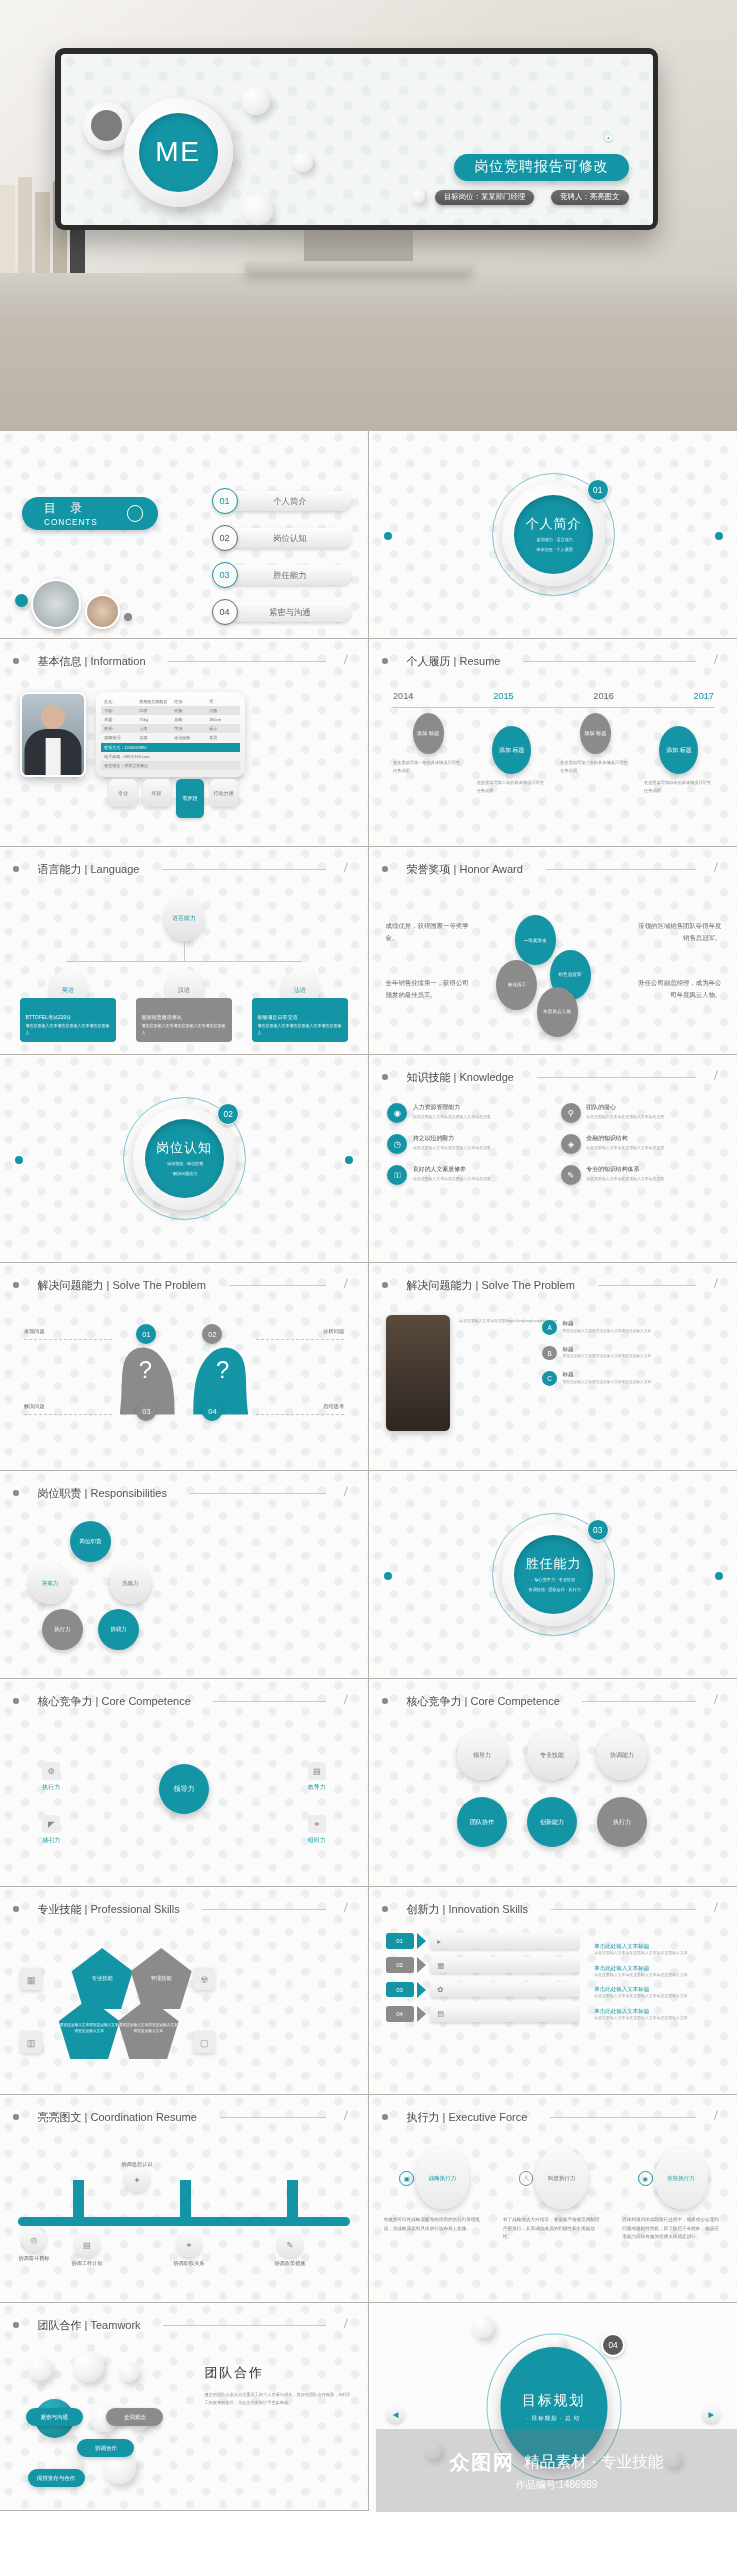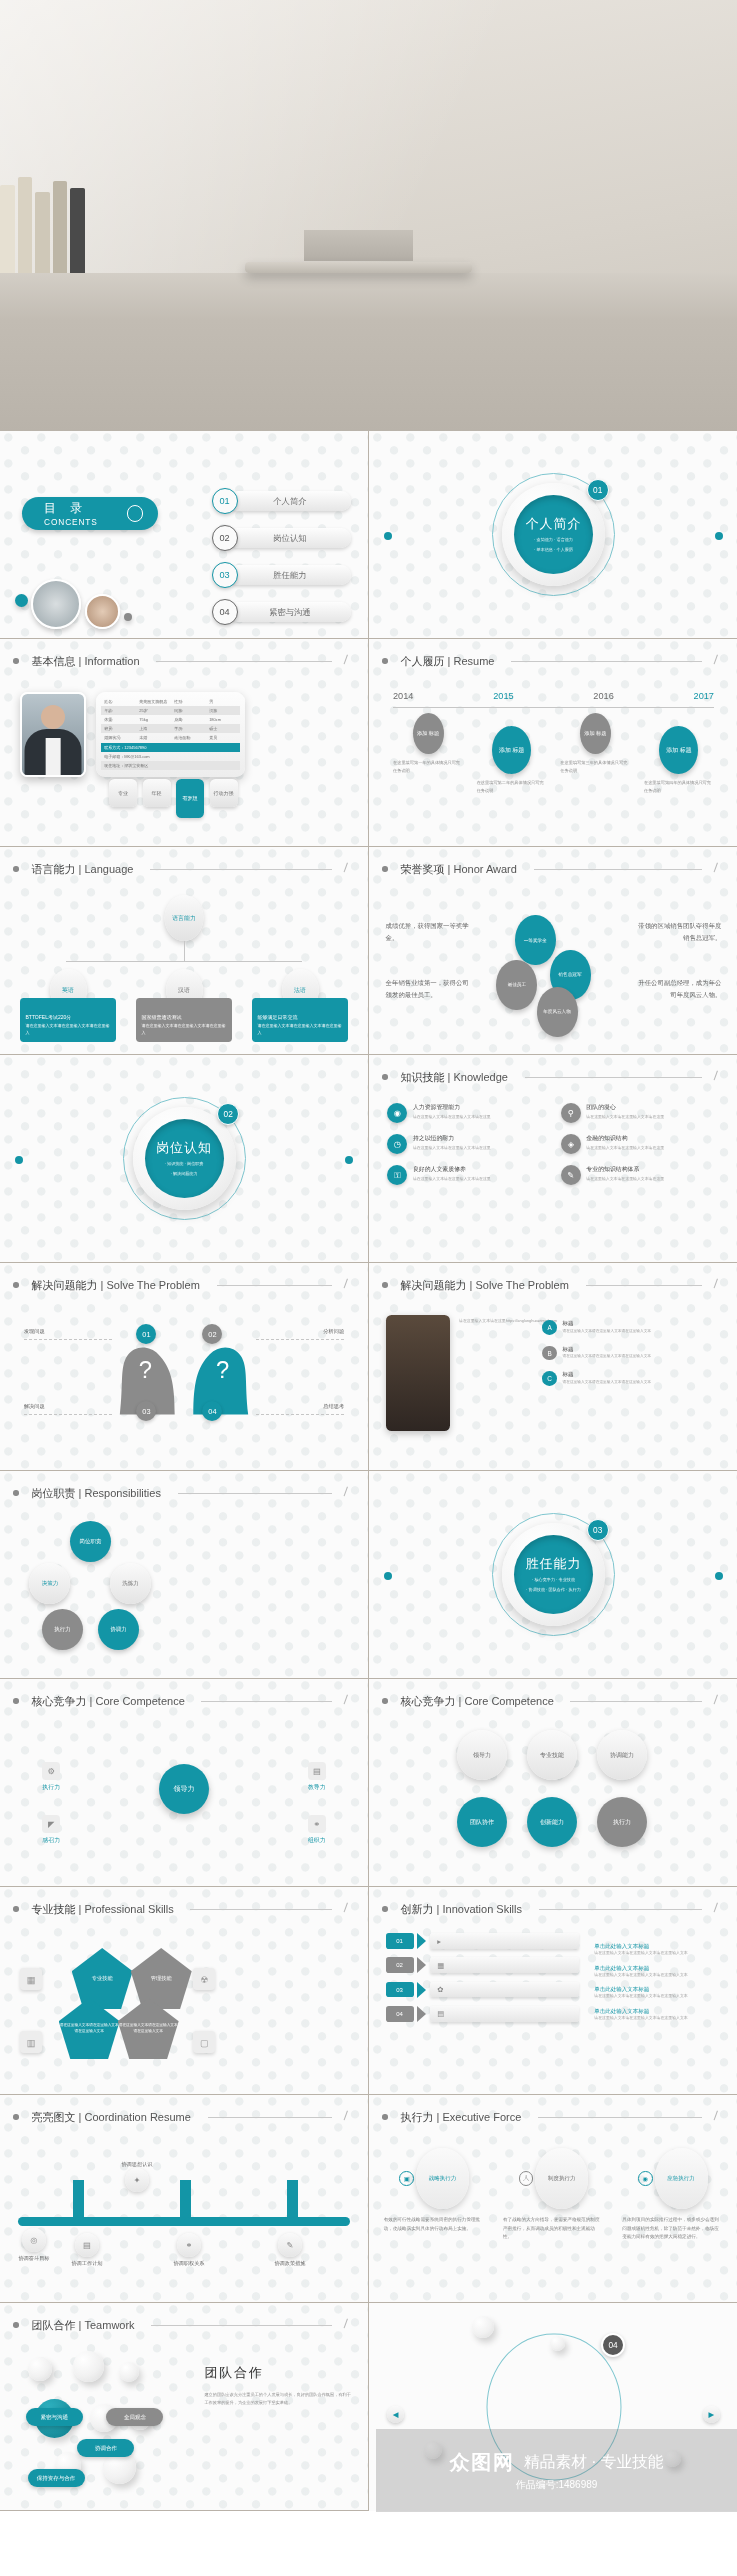--- a/index.html
+++ b/index.html
@@ -94,21 +94,21 @@
     overflow:hidden;
   }
   .slide:nth-child(2n){ border-right:none; }
   .slide::before{
     content:""; position:absolute; inset:0;
     background-image:
       radial-gradient(circle at 8.3px 6.4px, rgba(180,195,197,.22) 0 3.7px, transparent 4.6px),
       radial-gradient(circle at 25px 19.3px, rgba(180,195,197,.22) 0 3.7px, transparent 4.6px);
     background-size:33px 26px; pointer-events:none;
   }
-  .sl-head { position:absolute; left:13px; top:14.7px; right:13px; display:flex; align-items:center; gap:13px;}
+  .sl-head { position:absolute; left:13px; top:14.7px; right:13px; display:flex; align-items:center; gap:19px;}
   .sl-head .dot { width:5.5px;height:5.5px;border-radius:50%;background:#8a8a8a;flex:none; }
   .sl-head .t  { font-size:11px; color:#555; white-space:nowrap; }
   .sl-head .t b { font-weight:normal; color:#444; }
   .sl-head .rule { flex:1; height:0.9px; background:#c9c9c9; margin-left:3.7px;}
   .sl-head .pen { width:10px;height:10px;border-left:1.8px solid #b8b8b8; transform:rotate(20deg); flex:none;}
 
   .ctr { position:absolute; inset:0; display:flex; align-items:center; justify-content:center; flex-direction:column;}
   .teal { color:#1395a6; }
 
   
@@ -335,20 +335,42 @@
     <i style="height:88px;background:#e6e0d2"></i>
     <i style="height:96px;background:#d9d2c2"></i>
     <i style="height:81px;background:#cfc8b8"></i>
     <i style="height:92px;background:#bdb6a6"></i>
     <i style="height:85px;background:#4a4a4a"></i>
   </div>
   <div class="desk"></div>
   <div class="stand"></div>
   <div class="base"></div>
 
+  <div class="monitor">
+    <div class="screen">
+      <div class="bub" style="left:181px;top:33px;width:28px;height:28px;"></div>
+      <div class="bub" style="left:232px;top:98px;width:20px;height:20px;"></div>
+      <div class="bub" style="left:181px;top:140px;width:31px;height:31px;"></div>
+      <div class="bub" style="left:350px;top:135px;width:14.7px;height:14.7px;"></div>
+      <div class="grey-dot">
+          <i></i>
+        </div>
+      <div class="me-ring">
+        <div class="me-core">ME</div>
+      </div>
+      <div style="position:absolute;right:41px;top:81px;width:6.4px;height:6.4px;border-radius:50%;background:#fff;box-shadow:0 0.9px 2.8px rgba(0,0,0,.25);display:flex;align-items:center;justify-content:center;">
+        <span style="font-size:3.7px;color:#1395a6;">▲</span>
+      </div>
+      <div class="title-pill">岗位竞聘报告可修改</div>
+      <div class="sub-row">
+        <div class="sub-pill">目标岗位：某某部门经理</div>
+        <div class="sub-pill">竞聘人：亮亮图文</div>
+      </div>
+    </div>
+  </div>
 </div>
 
 <div class="grid">
 
   <div class="slide">
     <div class="toc-pill">
       <div>
         <div class="cn">目  录</div>
         <div class="en">CONCENTS</div>
       </div>
@@ -919,20 +941,24 @@
     </div>
   </div>
 
   <div class="fin">
     <div class="bub" style="left:103px;top:13px;width:22px;height:22px;"></div>
     <div class="bub" style="left:181px;top:33px;width:14.7px;height:14.7px;"></div>
     <div class="bub" style="left:55px;top:138px;width:18.4px;height:18.4px;"></div>
     <div class="bub" style="left:295px;top:147px;width:16.6px;height:16.6px;"></div>
     <div class="fin-badge">04</div>
     <div class="fin-out"></div>
+    <div class="fin-ring">
+      <div class="cn">目标规划</div>
+      <div class="sub">· 目标规划 · 总  结</div>
+    </div>
     <div class="arrowL">◀</div>
     <div class="arrowR">▶</div>
   </div>
 </div>
 
 <div class="wm">
   <div class="wm-top">
     <span class="wm-logo">众图网</span>
     <span class="wm-txt">精品素材 · 专业技能</span>
   </div>

